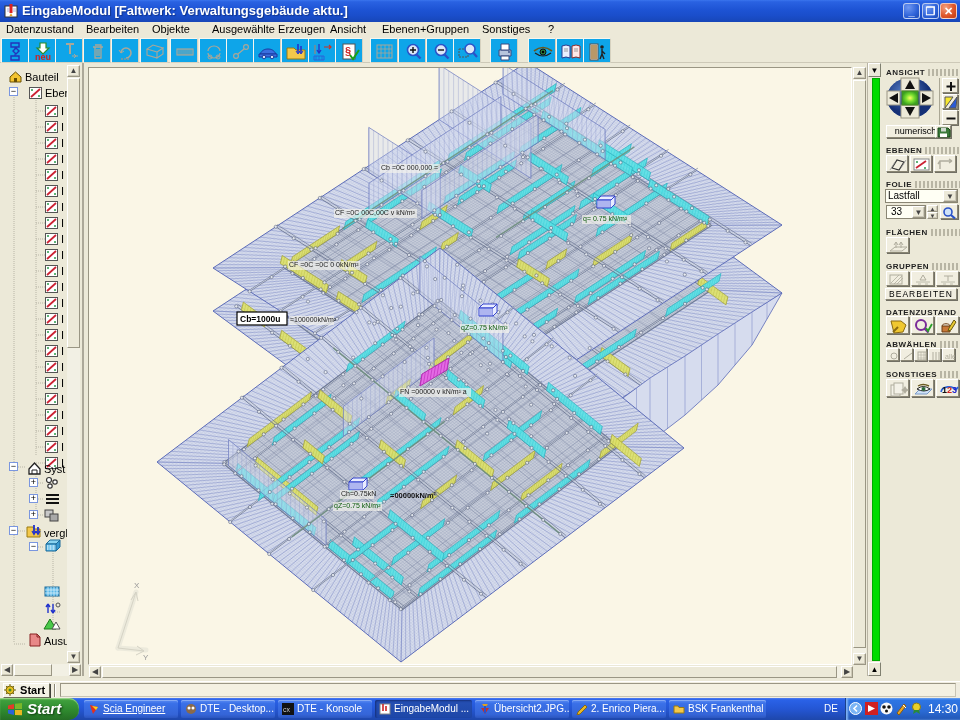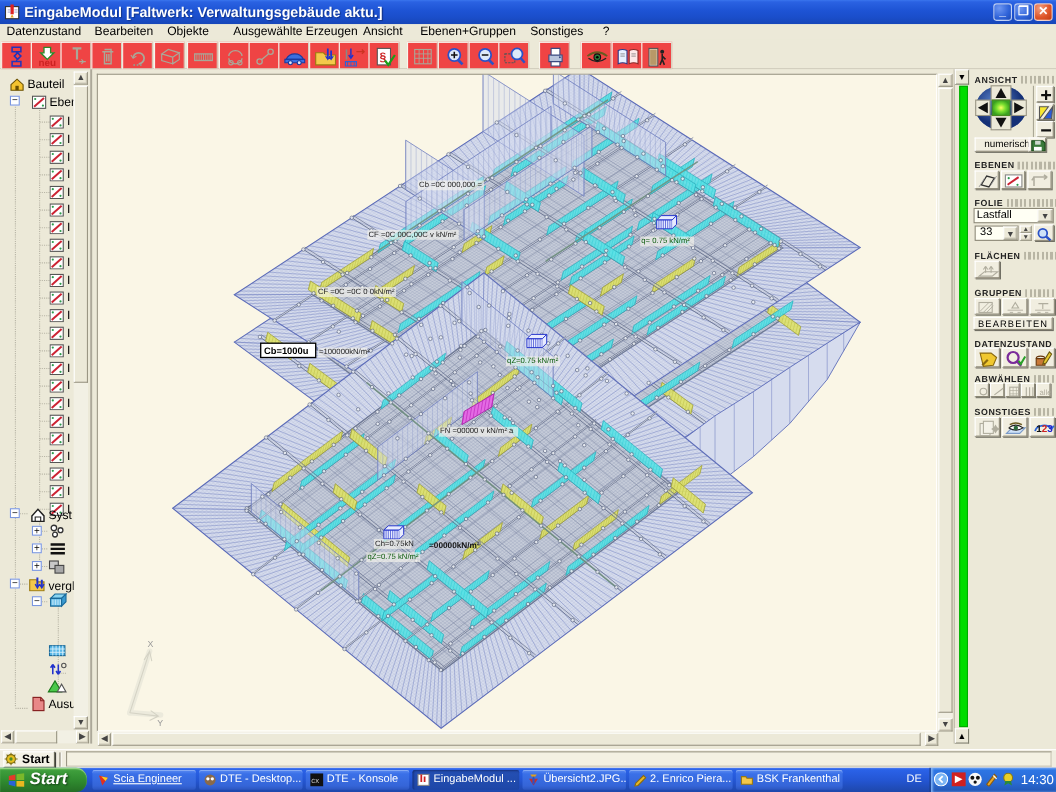--- a/index.html
+++ b/index.html
@@ -8,21 +8,21 @@
 #title{left:0;top:0;width:960px;height:22px;background:linear-gradient(180deg,#3a75ee 0%,#2a62e2 8%,#1d53d4 45%,#1a4ecb 70%,#1746b8 100%);color:#fff;font-weight:bold;font-size:13px}
 #title .txt{position:absolute;left:22px;top:3px;text-shadow:1px 1px 1px #12348a}
 .tbtn{position:absolute;top:3px;width:17px;height:16px;border-radius:3px;border:1px solid #fffa;color:#fff;font-size:11px;text-align:center;line-height:14px;font-weight:bold}
 .tmin,.tmax{background:radial-gradient(circle at 30% 25%,#6f97f2,#2e62d8 60%,#1c49b4)}
 .tclo{background:radial-gradient(circle at 30% 25%,#f2a081,#e0572b 55%,#c03a10)}
 
 #menu{left:0;top:22px;width:960px;height:14px;background:#ece9d8;font-size:11px;color:#000}
 #menu span{position:absolute;top:1px}
 
 #tbar{left:0;top:36px;width:960px;height:27px;background:#ece9d8;border-bottom:1px solid #cdc9b8}
-.tb{position:absolute;top:2px;width:28px;height:25px;background:#ef4444;border:1px solid #d6d2c0;border-top-color:#f8f6ee;border-left-color:#f8f6ee}
+.tb{position:absolute;top:2px;width:28px;height:25px;background:#0ea5e9;border:1px solid #d6d2c0;border-top-color:#f8f6ee;border-left-color:#f8f6ee}
 .tb svg{position:absolute;left:2px;top:2px}
 
 #ltree{left:0;top:63px;width:84px;height:613px;background:#ece9d8;border-right:2px solid #aca899;font-size:11px;overflow:hidden}
 #ltree .row{position:absolute;white-space:nowrap;color:#000}
 .exp{position:absolute;width:9px;height:9px;border:1px solid #7a96df;background:#fff;font-size:9px;line-height:7px;text-align:center;color:#000}
 
 .sb{position:absolute;background:#f2f0e4}
 .sbtn{position:absolute;background:#ece9d8;border:1px solid #fff;border-right-color:#9a9684;border-bottom-color:#9a9684;box-shadow:inset -1px -1px 0 #cdc9b8;font-size:8px;text-align:center;color:#444}
 .sthumb{position:absolute;background:#ece9d8;border:1px solid #fff;border-right-color:#9a9684;border-bottom-color:#9a9684}
 

